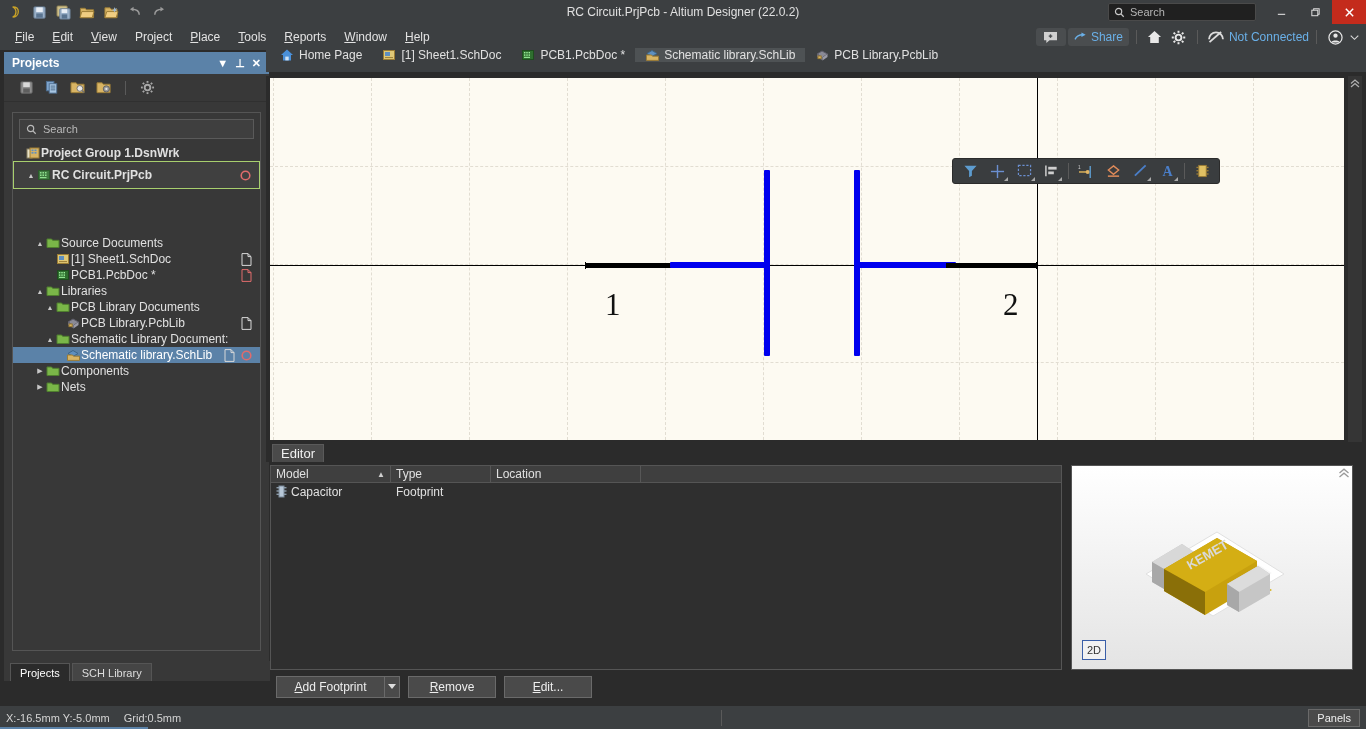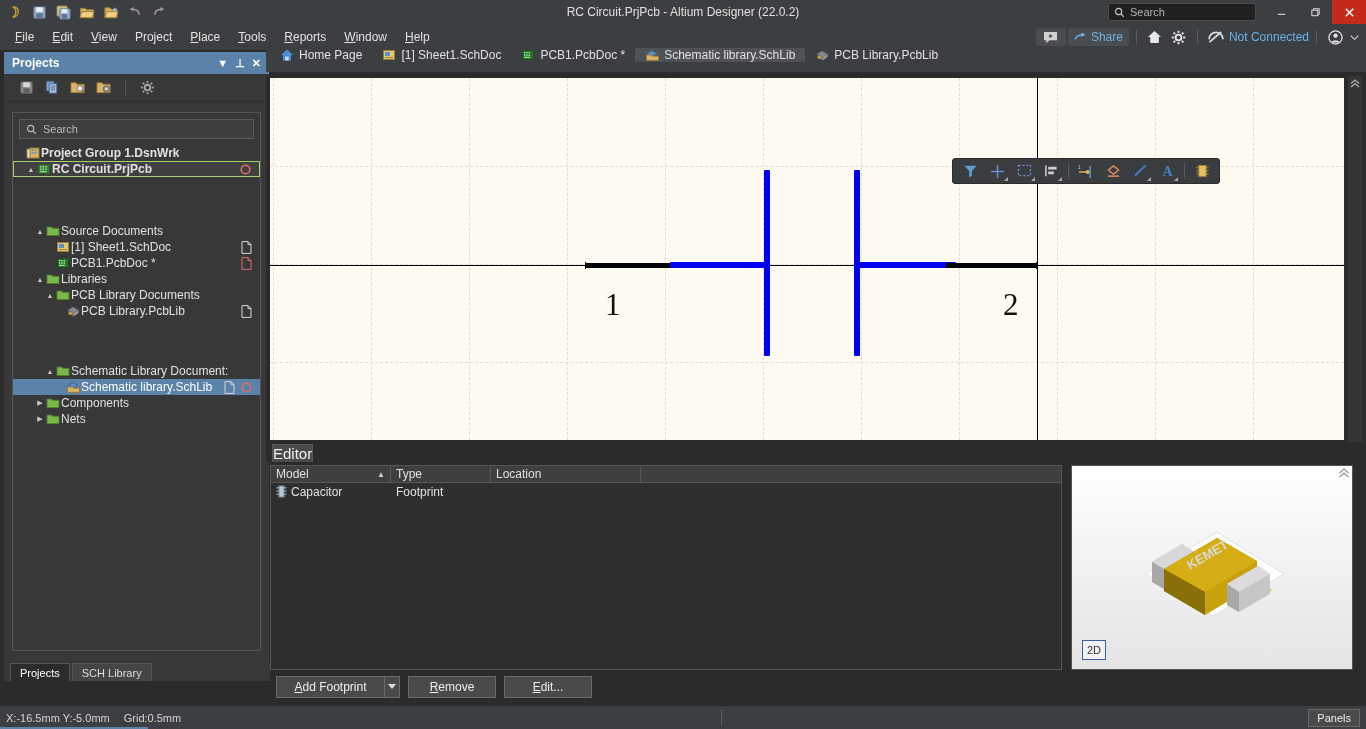--- a/index.html
+++ b/index.html
@@ -79,21 +79,21 @@
   }
   .tree { padding: 2px 0 0 0; }
   .tnode {
     display: flex; align-items: center; height: 16px; font-size: 12px; color: #e0e0e0;
     padding-right: 4px; position: relative;
   }
   .tnode .arrow { width: 10px; text-align: center; font-size: 7px; color: #c8c8c8; flex: 0 0 10px; }
   .tnode .ico { width: 16px; display: flex; align-items: center; justify-content: center; flex: 0 0 16px; }
   .tnode .lbl { white-space: nowrap; overflow: hidden; }
   .tnode .right-ico { margin-left: auto; display: flex; align-items: center; gap: 6px; padding-right: 4px; }
-  .tnode.sel-box { border: 1px solid #a8cf6e; background: #404040; height: 16px; }
+  .tnode.sel-box { border: 1px solid #a8cf6e; background: #404040; height: 28px; }
   .tnode.sel-blue { background: #5b82a8; color: #fff; }
   .tnode.bold { font-weight: bold; }
   .panel-tabs {
     position: absolute; left: 0; bottom: 0; width: 266px; height: 20px;
     display: flex; align-items: flex-end; gap: 2px; padding-left: 6px; background: #383838;
   }
   .ptab { height: 18px; padding: 0 9px; background: #454545; font-size: 11px; color: #ddd;
           display: flex; align-items: center; border: 1px solid #555; border-bottom: none; }
   .ptab.active { background: #2b2b2b; color: #fff; }
 
@@ -143,21 +143,21 @@
     position: absolute; right: 4px; top: 0; width: 14px; height: 366px; background: #353535;
   }
   .scroll-arrow { width: 14px; height: 14px; display: flex; align-items: center; justify-content: center;
                   font-size: 8px; color: #bbb; }
 
   
   .editor-tabstrip {
     position: absolute; left: 266px; top: 442px; width: 1100px; height: 20px;
     background: #2b2b2b; display: flex; align-items: flex-end; padding-left: 6px;
   }
-  .etab { height: 18px; padding: 0 0; background: #4a4a4a; color: #f0f0f0; font-size: 15px;
+  .etab { height: 18px; padding: 0 8px; background: #4a4a4a; color: #f0f0f0; font-size: 13px;
           display: flex; align-items: center; border: 1px solid #5a5a5a; border-bottom: none; }
 
   
   .model-area {
     position: absolute; left: 270px; top: 465px; width: 792px; height: 205px;
     background: #2f2f2f; border: 1px solid #555;
   }
   .mt-head { display: flex; height: 17px; background: #3f3f3f; border-bottom: 1px solid #555; }
   .mt-th {
     font-size: 12px; color: #e0e0e0; padding-left: 5px; display: flex; align-items: center;
@@ -551,21 +551,21 @@
               </svg>
             </span>
             <span class="lbl">PCB Library.PcbLib</span>
             <span class="right-ico">
               <svg width="11" height="13" viewBox="0 0 11 13">
                 <path d="M1 0.6 h6 l3 3 v8.8 h-9 z" fill="none" stroke="#d8d8d8" stroke-width="1"></path>
                 <path d="M7 0.6 v3 h3" fill="none" stroke="#d8d8d8" stroke-width="1"></path>
               </svg>
             </span>
           </div>
-          <div class="tnode" style="padding-left: 32px; margin-top: 44px;">
+          <div class="tnode" style="padding-left: 32px;">
             <span class="arrow">▲</span>
             <span class="ico">
               <svg width="14" height="14" viewBox="0 0 14 14">
                 <path d="M1 3 h4.6 l1 1.3 h6.4 v7.2 h-12 z" fill="#7ab648" stroke="#4f7f2e"></path>
               </svg>
             </span>
             <span class="lbl">Schematic Library Document:</span>
             <span class="right-ico"></span>
           </div>
           <div class="tnode sel-blue" style="padding-left: 42px;">

